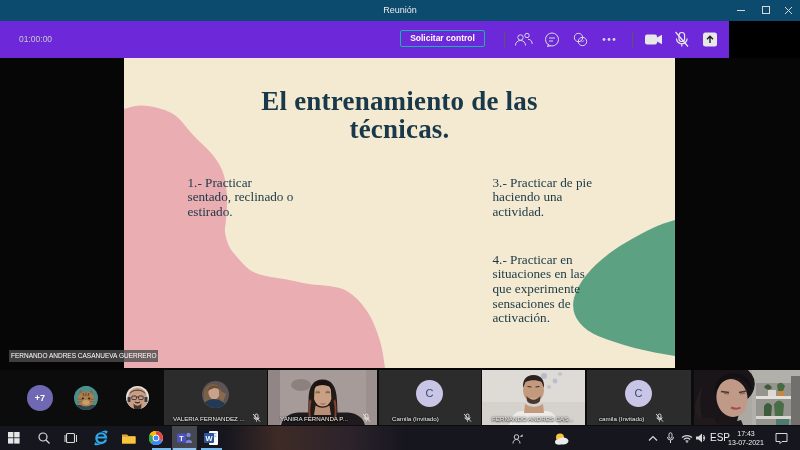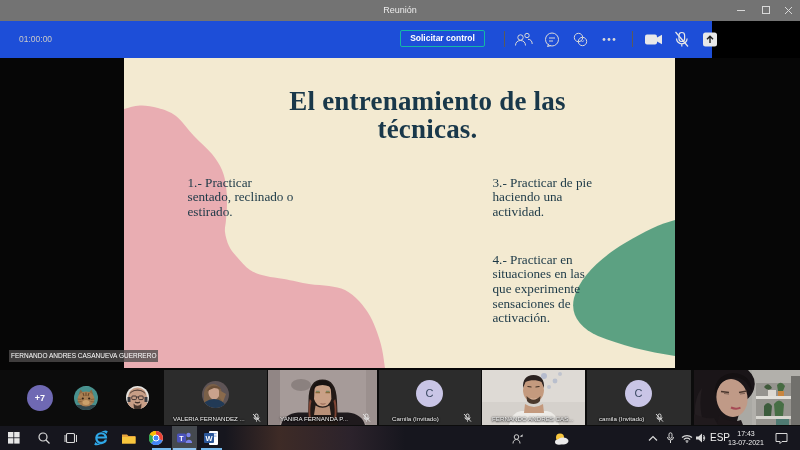--- a/index.html
+++ b/index.html
@@ -1,30 +1,30 @@
 <!DOCTYPE html>
 <html><head>
 <meta charset="utf-8">
 <style>
   html,body{margin:0;padding:0;background:#000;}
   body{width:800px;height:450px;overflow:hidden;position:relative;font-family:"Liberation Sans",sans-serif;}
   .abs{position:absolute;}
   
-  #titlebar{left:0;top:0;width:800px;height:21px;background:#737373;}
+  #titlebar{left:0;top:0;width:800px;height:21px;background:#0c4a6e;}
   #titlebar .t{left:0;top:0;width:800px;text-align:center;line-height:21px;font-size:9px;color:#ececec;}
   
-  #toolbar{left:0;top:21px;width:712px;height:37px;background:#1d4ed8;}
+  #toolbar{left:0;top:21px;width:712px;height:37px;background:#6d28d9;padding-left:17px;}
   #timer{left:19px;top:0;height:37px;line-height:37px;font-size:8.5px;color:#c9c9c9;}
   #solicitar{left:400px;top:9px;width:83px;height:15px;border:1px solid #14b8a6;border-radius:2px;color:#fff;font-size:8.5px;font-weight:bold;text-align:center;line-height:15px;}
   .vsep{top:10px;width:1px;height:16px;background:#5a5a5a;}
   #salir{left:731px;top:9px;width:52px;height:18px;background:#c4314b;border-radius:3px;color:#fff;font-size:8.5px;font-weight:bold;margin-top:38px;}
   
   #share{left:0;top:58px;width:800px;height:312px;background:#060606;}
   #slide{left:124px;top:0;width:551px;height:310px;background:#f3ead1;overflow:hidden;}
-  #slide h1{position:absolute;left:0;top:29px;width:551px;margin:0;text-align:center;font-family:"Liberation Serif",serif;font-weight:bold;font-size:27px;line-height:28px;color:#19384a;letter-spacing:.2px;padding-left:28px;}
+  #slide h1{position:absolute;left:0;top:29px;width:551px;margin:0;text-align:center;font-family:"Liberation Serif",serif;font-weight:bold;font-size:27px;line-height:28px;color:#19384a;letter-spacing:.2px;}
   .pt{position:absolute;font-family:"Liberation Serif",serif;font-weight:normal;font-size:13.2px;line-height:14.7px;color:#1b3846;}
   #sharelabel{left:9px;top:292px;height:12px;background:rgba(78,75,75,0.8);color:#fff;font-size:6.5px;line-height:12px;padding:0 2px;}
   
   #strip{left:0;top:370px;width:800px;height:56px;background:#0c0c0c;}
   .tile{top:0;height:55px;background:#2c2c2c;overflow:hidden;}
   .tname{position:absolute;bottom:3px;font-size:6.2px;color:#f2f2f2;text-shadow:0 0 2px rgba(0,0,0,.95),0 1px 2px rgba(0,0,0,.8);white-space:nowrap;}
   .avcircle{position:absolute;border-radius:50%;}
   
   #taskbar{left:0;top:426px;width:800px;height:24px;background:#16161e;}
   .tbtxt{color:#f0f0f0;}

